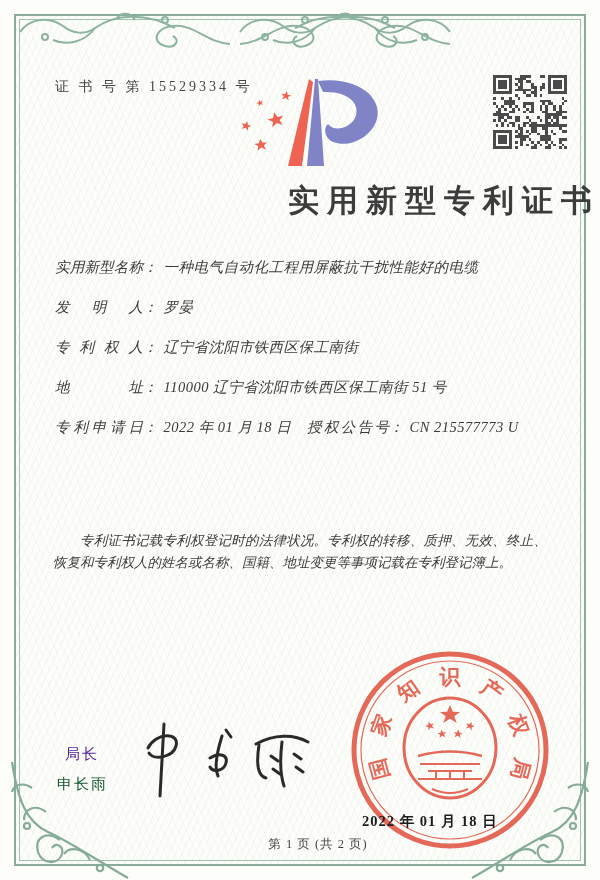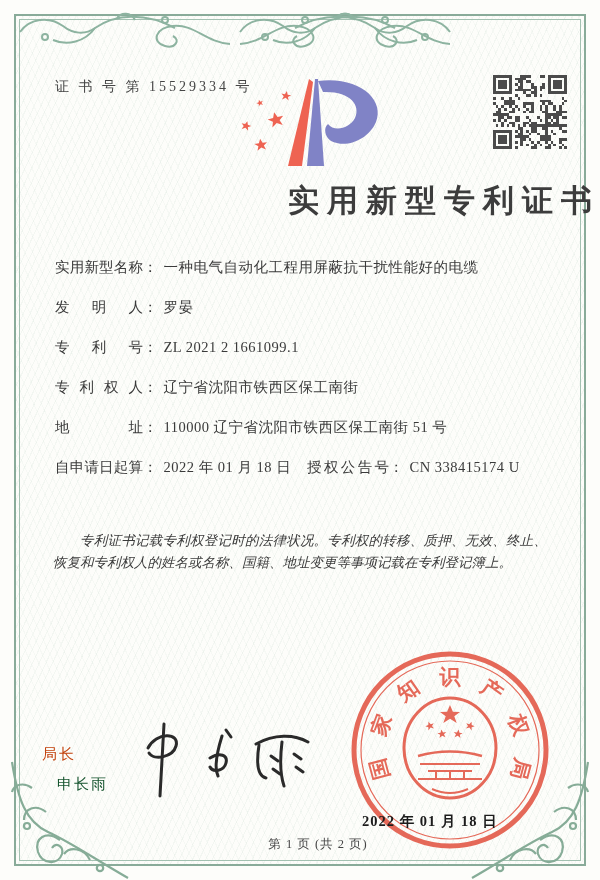--- a/index.html
+++ b/index.html
@@ -18,33 +18,33 @@
   .frame-inner{position:absolute; inset:19px; border:1px solid #a3c1b1; pointer-events:none;}
   .ornament{position:absolute; pointer-events:none;}
 
   .cert-no{position:absolute; left:55px; top:78px; font-size:14px; letter-spacing:3px; color:#454545;}
   .logo{position:absolute; left:230px; top:76px; width:165px; height:95px;}
   .qr{position:absolute; left:490px; top:72px; width:80px; height:80px;}
 
   .title{position:absolute; left:0; right:0; top:180px; text-align:right;
     font-size:31px; font-weight:bold; letter-spacing:8px; color:#3c3c3c;}
 
-  .fields{position:absolute; left:55px; top:258px; width:495px; font-size:14.5px;}
+  .fields{position:absolute; left:55px; top:258px; width:495px; font-size:14.5px;font-style:italic;}
   .frow{position:relative; height:40px; white-space:nowrap;}
   .flabel{display:inline-block; width:88px; text-align:justify; text-align-last:justify; vertical-align:top;}
   .flabel.short{width:82px;}
   .fcolon{display:inline-block; margin-right:6px;}
   .fvalue{letter-spacing:0.5px;}
   .frow .right-col{position:absolute; left:252px; top:0; white-space:nowrap;}
 
   .body-text{position:absolute; left:53px; top:530px; width:494px;
     font-size:13.5px; line-height:22px; font-style:italic; color:#3b3b3b; text-align:justify;}
   .body-text p{margin:0; text-indent:2em;}
 
-  .sig-title{position:absolute; left:42px; top:745px; font-size:15px; letter-spacing:2px; color:#c2410c;}
+  .sig-title{position:absolute; left:65px; top:745px; font-size:15px; letter-spacing:2px; color:#4c1d95;}
   .sig-name{position:absolute; left:57px; top:775px; font-size:15px; letter-spacing:2px; color:#14532d;}
   .sig-script{position:absolute; left:122px; top:712px; width:210px; height:100px;}
 
   .seal{position:absolute; left:348px; top:648px; width:210px; height:210px; opacity:0.88;}
   .seal-date{position:absolute; left:362px; top:812px; font-size:14.5px; font-weight:600;
     letter-spacing:1px; color:#1c1c1c;}
 
   .footer{position:absolute; left:0; right:0; top:836px; text-align:center; font-size:12.5px; color:#444; letter-spacing:1px;padding-left:36px;}
 </style>
 </head>
@@ -353,32 +353,29 @@
   <div class="title">实用新型专利证书</div>
 
   <div class="fields">
     <div class="frow">
       <span class="flabel">实用新型名称</span><span class="fcolon">：</span><span class="fvalue">一种电气自动化工程用屏蔽抗干扰性能好的电缆</span>
     </div>
     <div class="frow">
       <span class="flabel">发明人</span><span class="fcolon">：</span><span class="fvalue">罗晏</span>
     </div>
     <div class="frow">
-      <span class="flabel">专利号</span><span class="fcolon">：</span><span class="fvalue">ZL 2021 2 1661099.1</span>
-    </div>
-    <div class="frow">
       <span class="flabel">专利权人</span><span class="fcolon">：</span><span class="fvalue">辽宁省沈阳市铁西区保工南街</span>
     </div>
     <div class="frow">
       <span class="flabel">地址</span><span class="fcolon">：</span><span class="fvalue">110000 辽宁省沈阳市铁西区保工南街 51 号</span>
     </div>
     <div class="frow">
-      <span class="flabel">自申请日起算</span><span class="fcolon">：</span><span class="fvalue">2022 年 01 月 18 日</span>
+      <span class="flabel">专利申请日</span><span class="fcolon">：</span><span class="fvalue">2022 年 01 月 18 日</span>
       <span class="right-col">
-        <span class="flabel short">授权公告号</span><span class="fcolon">：</span><span class="fvalue">CN 338415174 U</span>
+        <span class="flabel short">授权公告号</span><span class="fcolon">：</span><span class="fvalue">CN 215577773 U</span>
       </span>
     </div>
   </div>
 
   <div class="body-text">
     <p>专利证书记载专利权登记时的法律状况。专利权的转移、质押、无效、终止、恢复和专利权人的姓名或名称、国籍、地址变更等事项记载在专利登记簿上。</p>
   </div>
 
   <div class="sig-title">局长</div>
   <div class="sig-name">申长雨</div>

